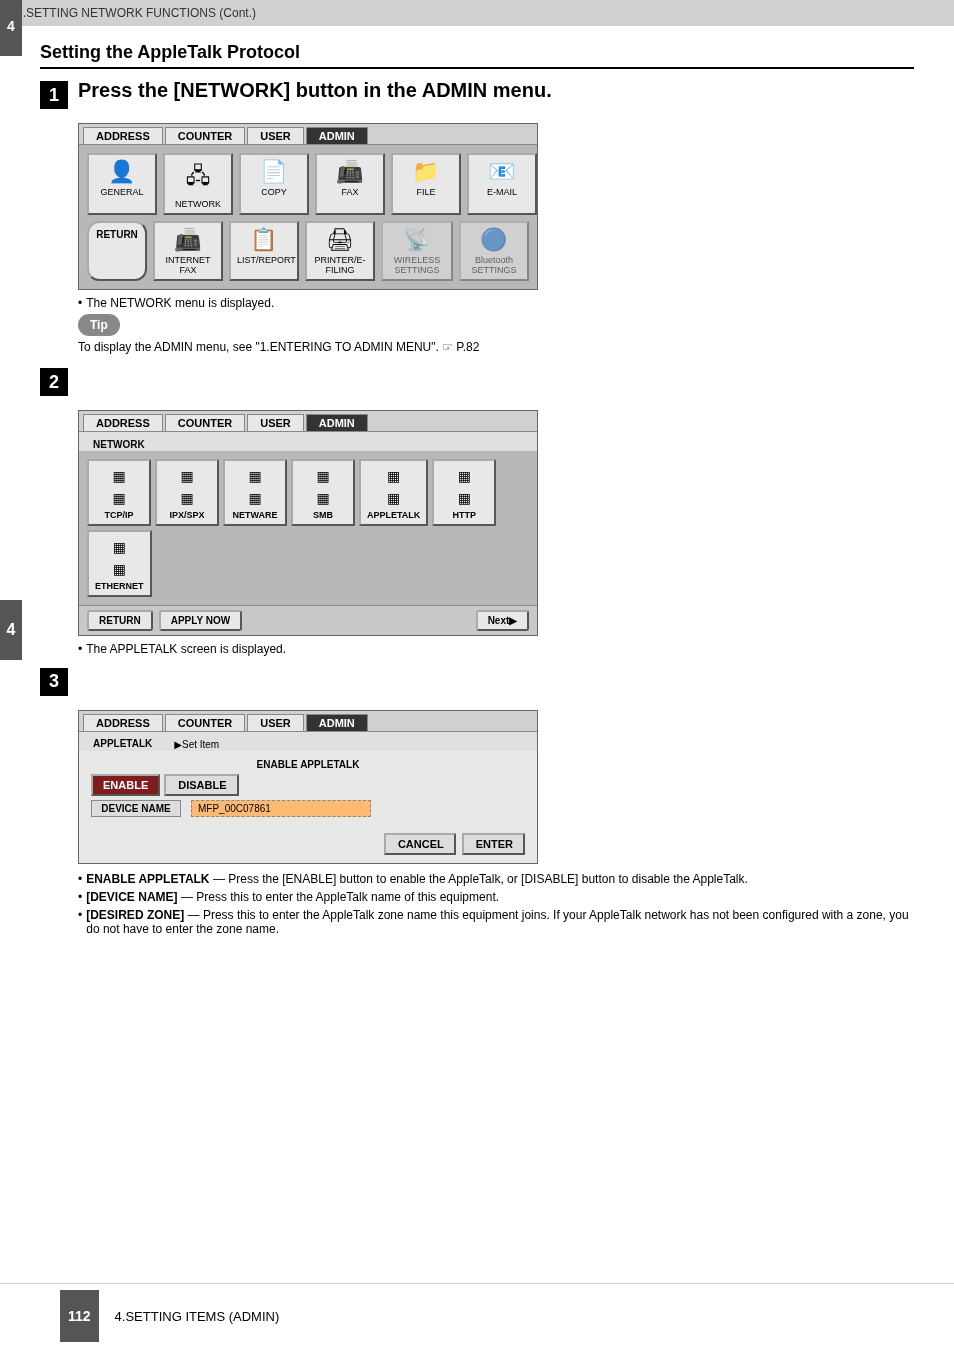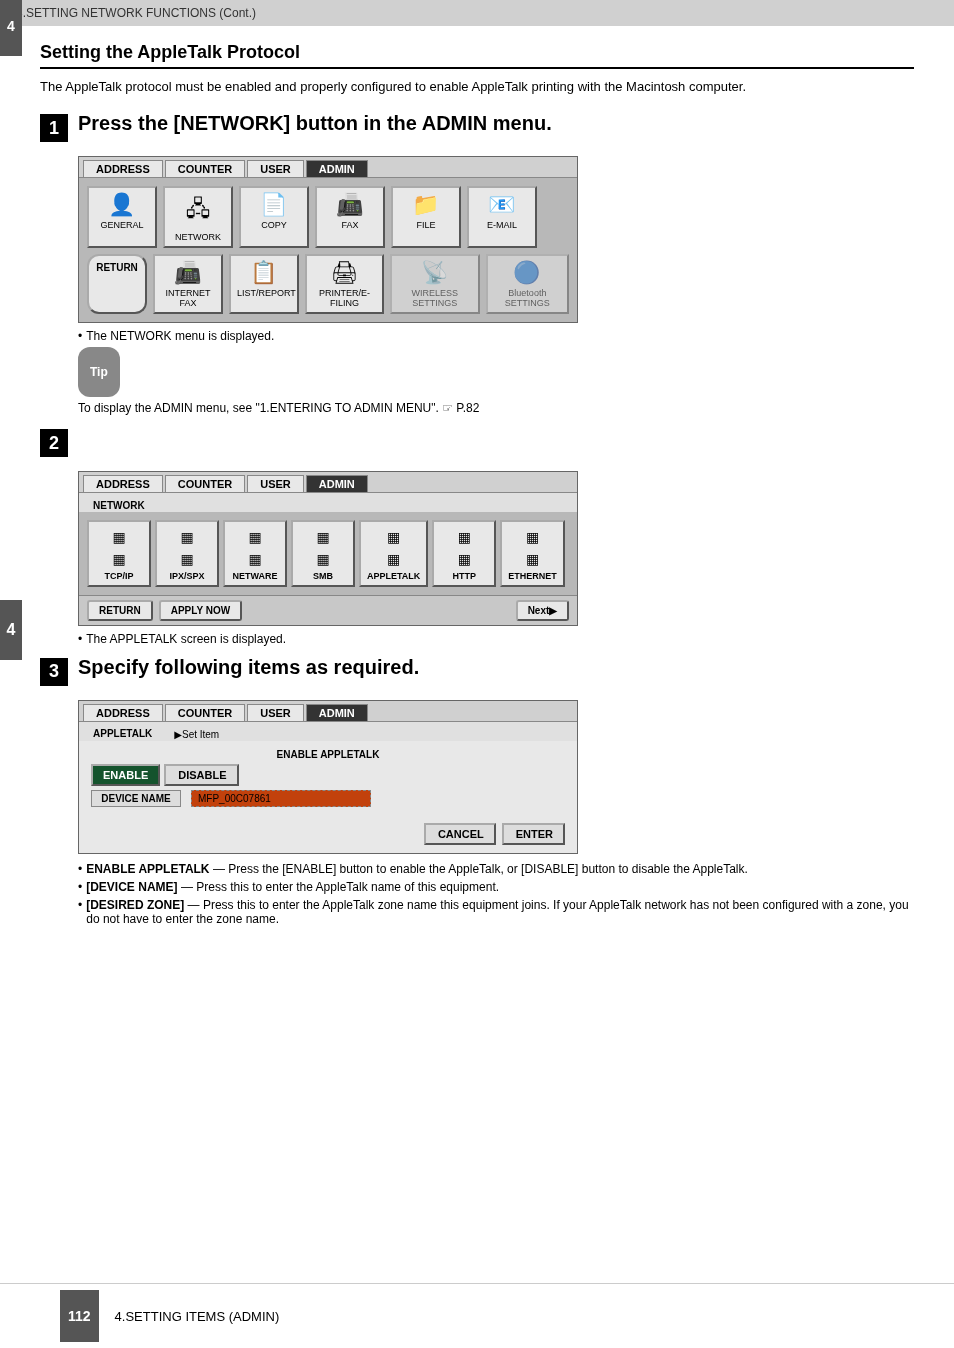--- a/index.html
+++ b/index.html
@@ -104,21 +104,21 @@
       font-size: 20px;
       font-weight: bold;
     }
 
     
     .ui-panel {
       border: 1px solid #666;
       background: #f0f0f0;
       margin: 10px 0 6px 38px;
       padding: 0;
-      width: 500px;
+      width: 460px;
     }
 
     
     .tab-bar {
       display: flex;
       background: #d0d0d0;
       border-bottom: 1px solid #888;
       padding: 3px 4px 0 4px;
       gap: 2px;
     }
@@ -199,21 +199,21 @@
     
     .tip-box {
       margin-left: 38px;
       margin-bottom: 12px;
       margin-top: 4px;
     }
     .tip-label {
       background: #888;
       color: #fff;
       border-radius: 12px;
-      padding: 18px 12px;
+      padding: 4px 12px;
       font-size: 12px;
       font-weight: bold;
       display: inline-block;
       margin-bottom: 4px;
     }
     .tip-text {
       font-size: 12px;
     }
 
     
@@ -266,21 +266,21 @@
       gap: 4px;
     }
     .s-btn {
       border: 2px outset #aaa;
       padding: 3px 10px;
       font-size: 11px;
       font-weight: bold;
       cursor: pointer;
     }
     .s-btn-dark {
-      background: #14532d;
+      background: #7f1d1d;
       color: #fff;
     }
     .s-btn-light {
       background: #ddd;
       padding-left: 12px;
     }
     .s-input-row {
       display: flex;
       align-items: center;
       gap: 10px;
@@ -293,21 +293,21 @@
       font-size: 10px;
       min-width: 90px;
       text-align: center;
       font-weight: bold;
     }
     .s-input-field {
       border: 1px dashed #888;
       padding: 2px 6px;
       font-size: 10px;
       min-width: 180px;
-      background: #c2410c;
+      background: #fdba74;
     }
     .s-action-row {
       display: flex;
       justify-content: flex-end;
       gap: 6px;
       margin-top: 16px;
     }
 
     
     .desc-list {
@@ -337,21 +337,20 @@
 <div style="position:relative;">
   <div class="chapter-tab">
     <span>4</span>
   </div>
 </div>
 
 <div class="content">
 
   <div class="section-title">Setting the AppleTalk Protocol</div>
   <hr class="section-divider">
-  <div class="section-intro">The AppleTalk protocol must be enabled and properly configured to enable AppleTalk printing with the Macintosh computer.</div>
 
   <div class="step">
     <div class="step-num">
       <span>1</span>
     </div>
     <div class="step-label">Press the [NETWORK] button in the ADMIN menu.</div>
   </div>
 
   <div class="ui-panel">
     <div class="tab-bar">
@@ -481,21 +480,20 @@
 
   <div class="bullet-note">
     <span>•</span>
     <span>The APPLETALK screen is displayed.</span>
   </div>
 
   <div class="step" style="margin-top:10px;">
     <div class="step-num">
       <span>3</span>
     </div>
-    <div class="step-label">Specify following items as required.</div>
   </div>
 
   <div class="ui-panel">
     <div class="tab-bar">
       <button class="tab-btn">ADDRESS</button>
       <button class="tab-btn">COUNTER</button>
       <button class="tab-btn">USER</button>
       <button class="tab-btn active">ADMIN</button>
     </div>
     <div style="padding:4px 8px 0 8px;background:#e0e0e0;display:flex;gap:16px;">

